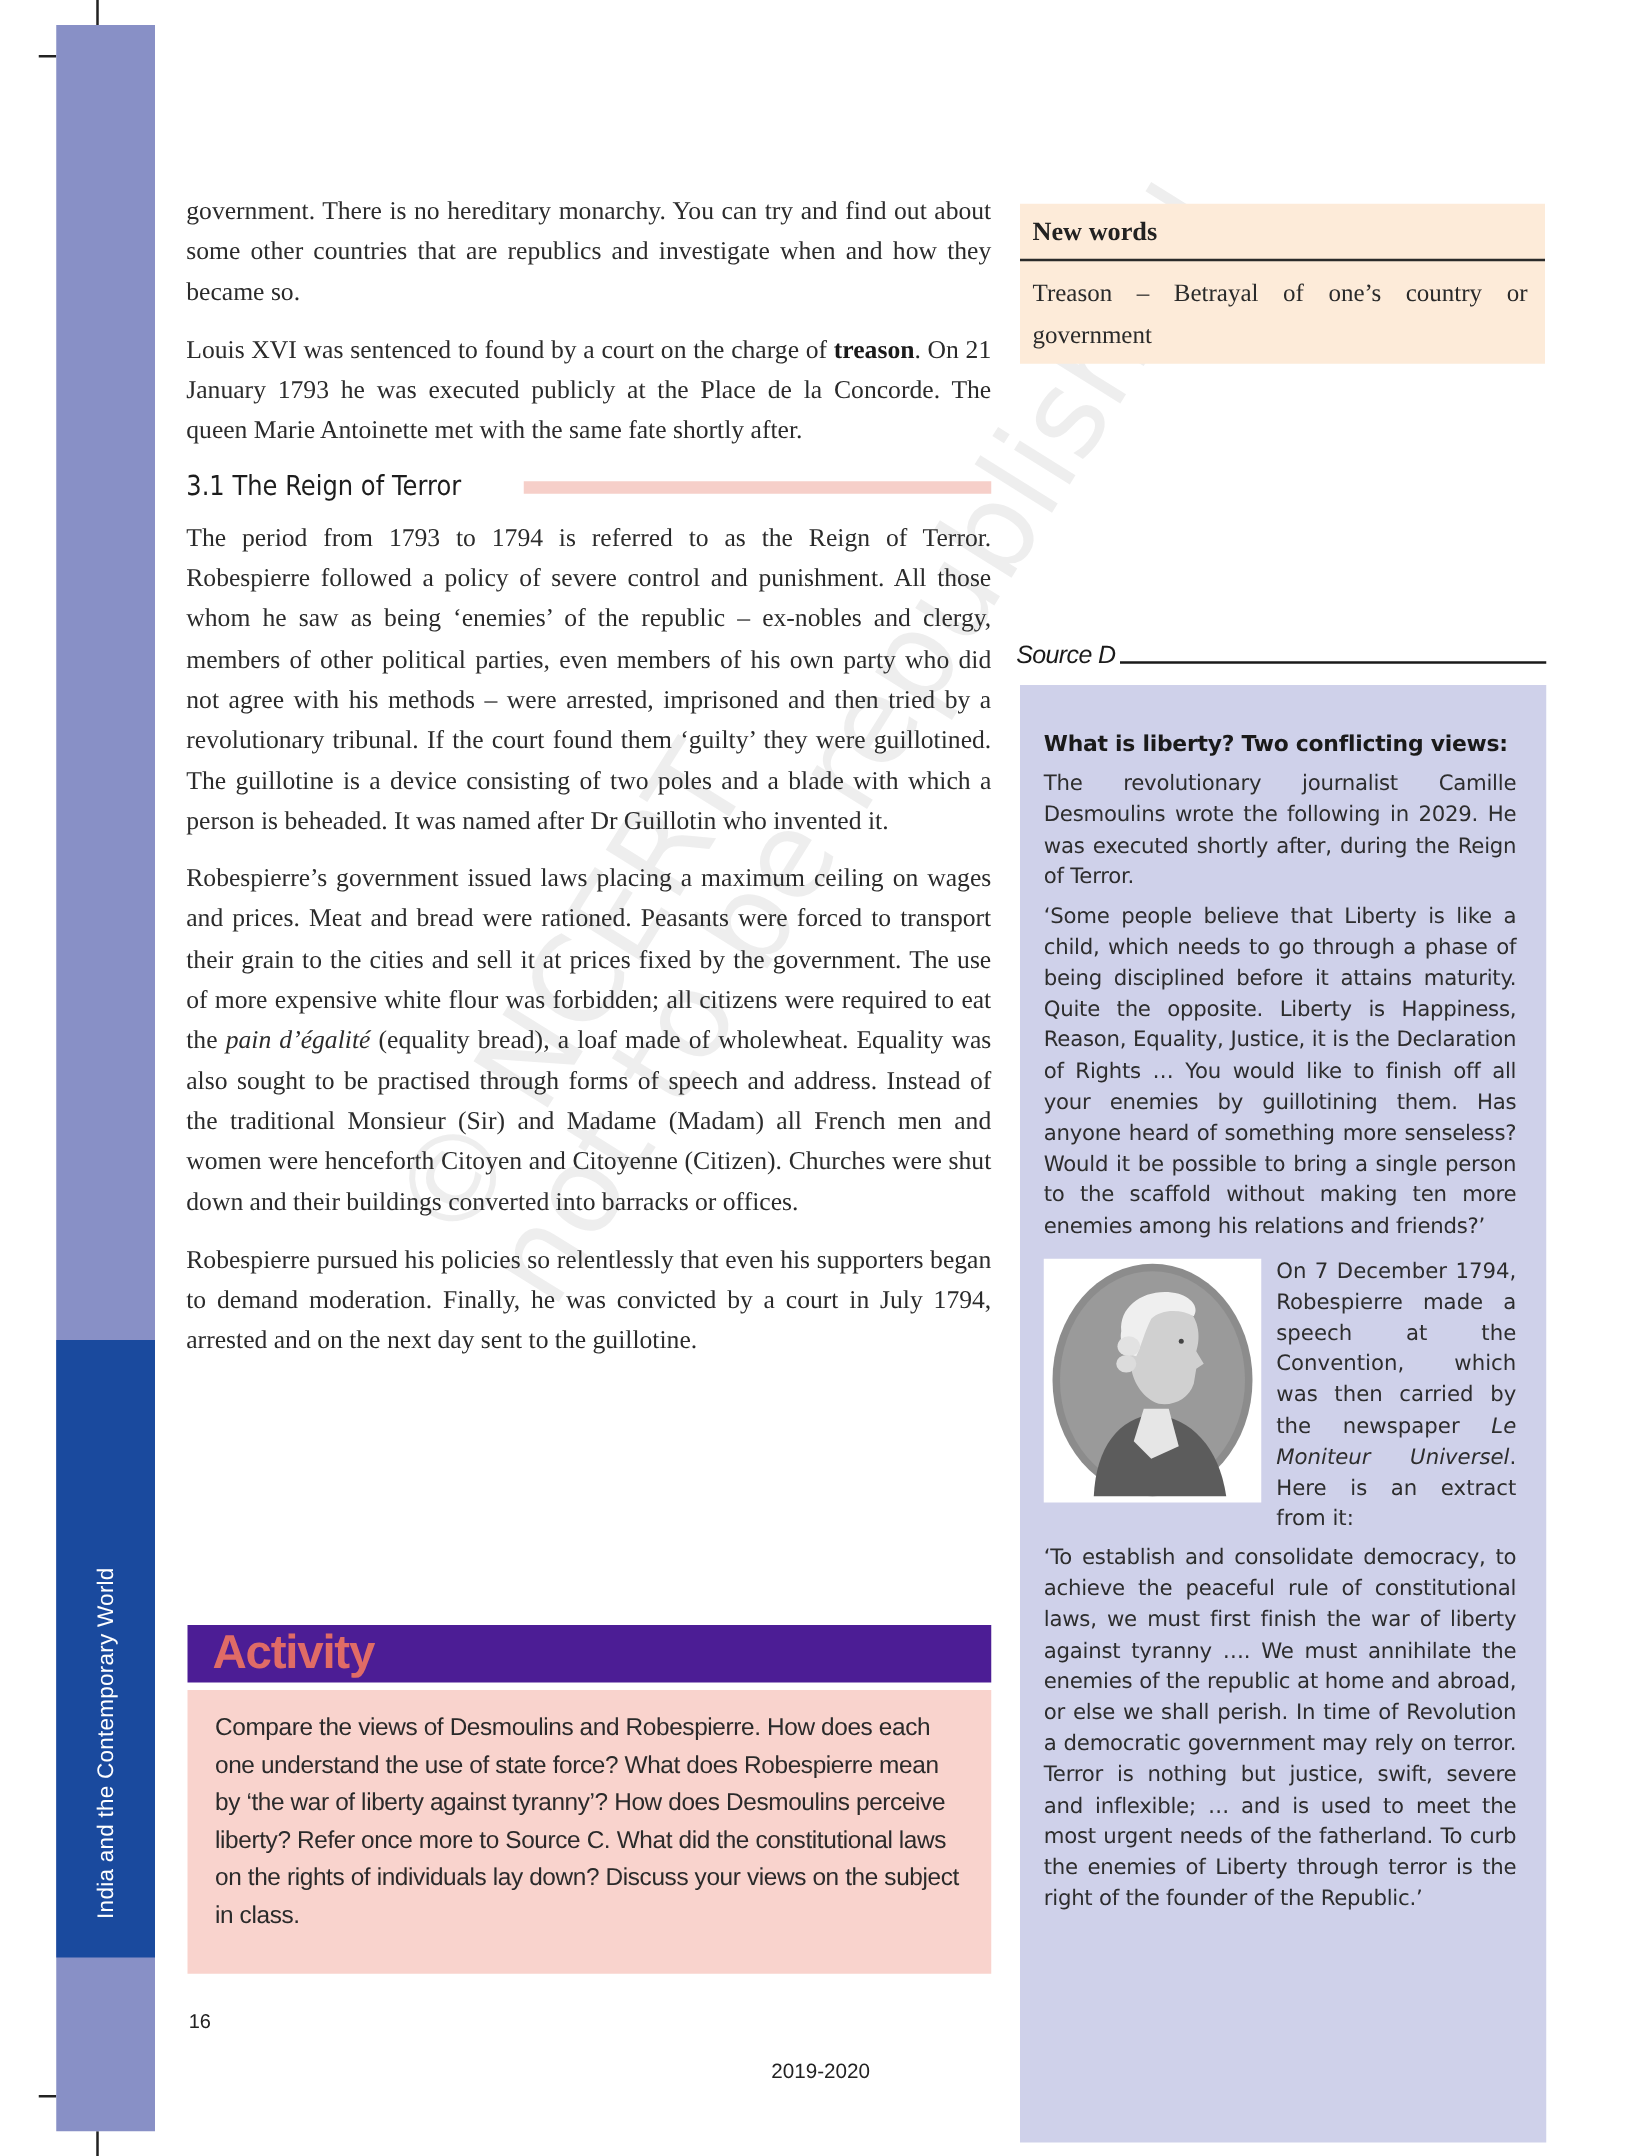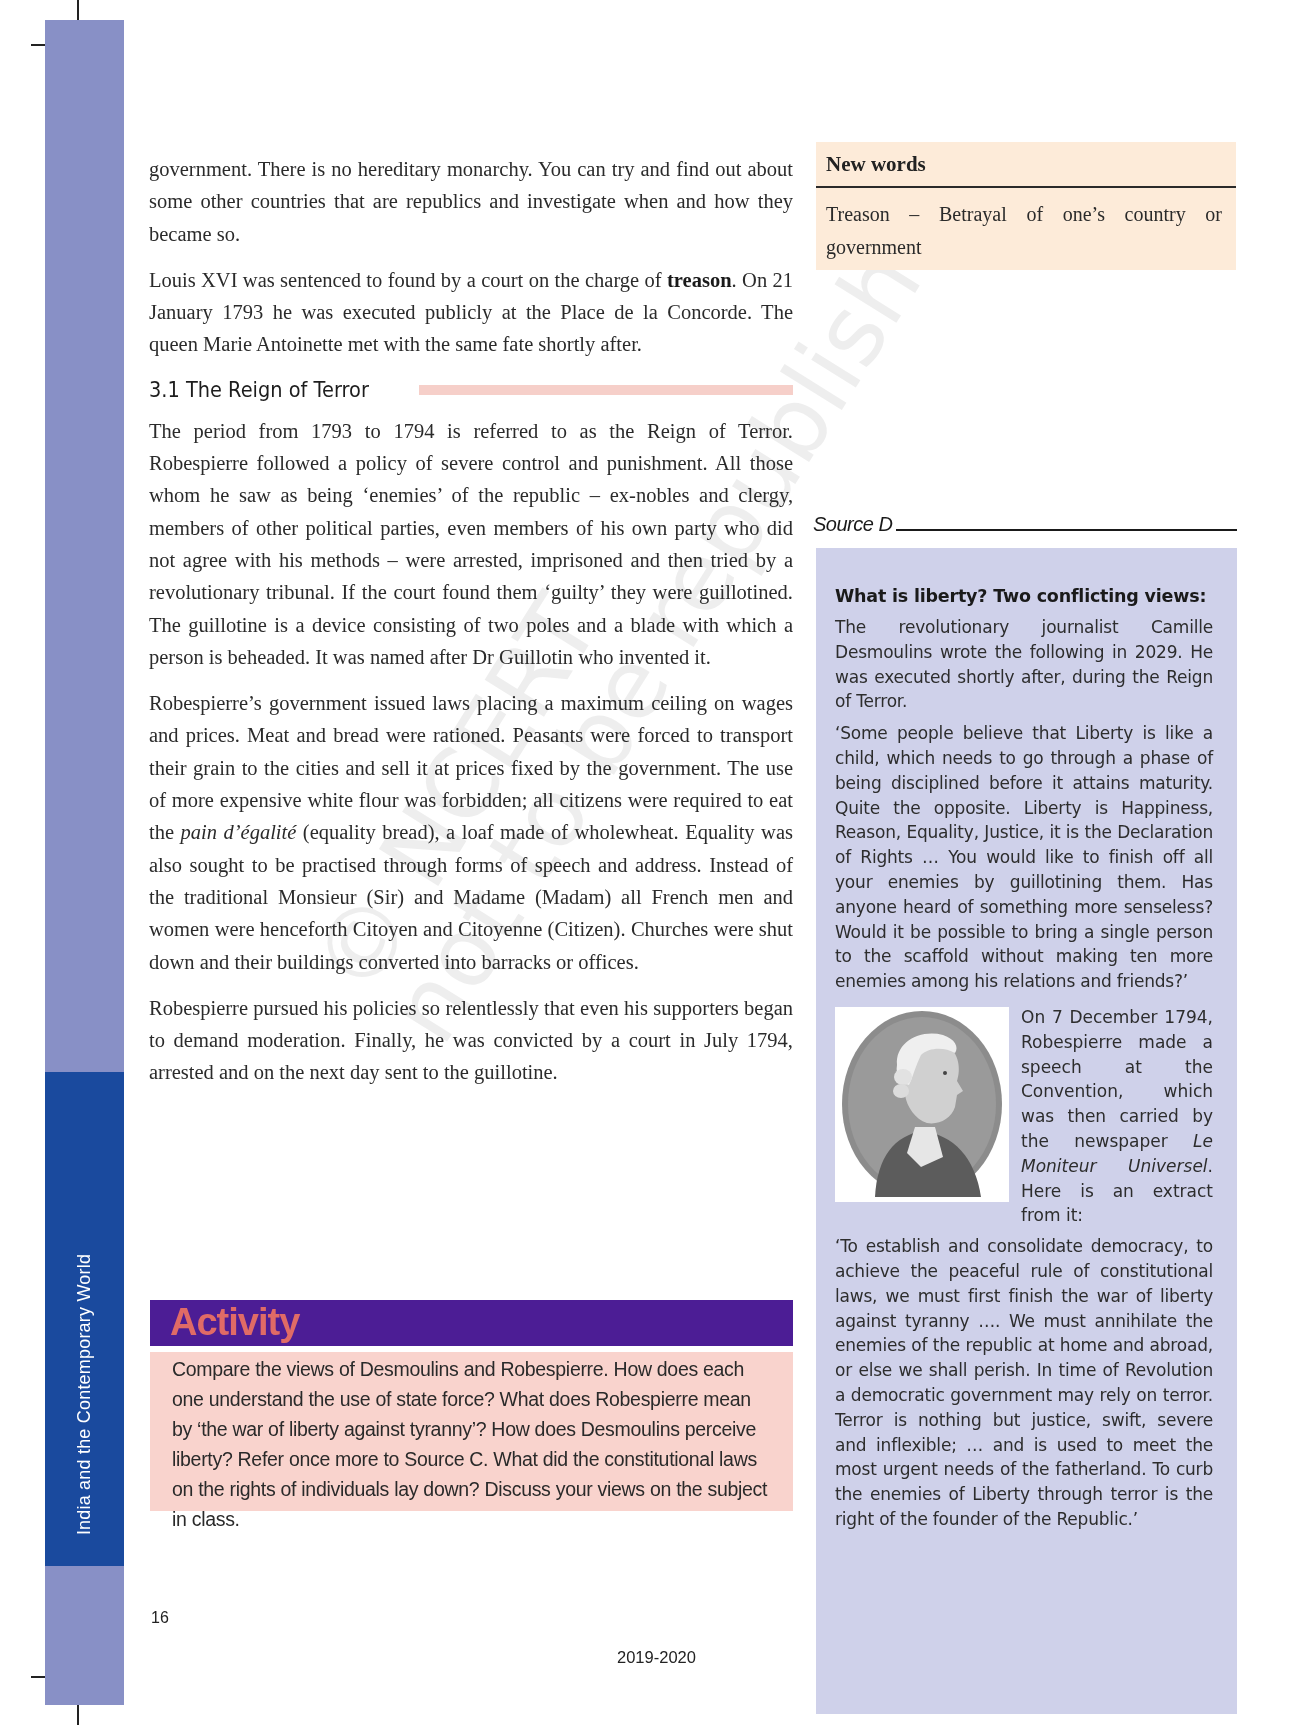--- a/index.html
+++ b/index.html
@@ -16,23 +16,23 @@
   .para { font-size: 20.5px; line-height: 32.3px; text-align: justify; margin-bottom: 14px; color: #2b2b2b; }
   .para b { font-weight: bold; color: #1a1a1a; }
   .para i { font-style: italic; }
   .heading-row { display: flex; align-items: center; margin: -2px 0 8px 0; height: 34px; }
   .heading { font-family: "DejaVu Sans", sans-serif; font-size: 22px; color: #1d1d1d; white-space: nowrap; transform: scaleX(0.88); transform-origin: left center; width: 252px; }
   .heading-bar { flex: 1; height: 10px; background: #f6cfc9; margin-left: 18px; }
 
   .activity { position: absolute; left: 150px; top: 1300px; width: 643px; }
   .activity-head { height: 46px; background: #4c1d95; position: relative; }
   .activity-title { position: absolute; left: 20px; top: 1px; font-family: "Liberation Sans", "DejaVu Sans", sans-serif; font-weight: bold; font-size: 38px; color: #e06b66; letter-spacing: -1px; }
-  .activity-body { margin-top: 6px; background: #f9d3cd; padding: 2px 22px 16px 22px; font-family: "Liberation Sans", "DejaVu Sans", sans-serif; font-size: 19.5px; line-height: 30px; color: #2a2a2a; letter-spacing: -0.3px; height: 159px; }
+  .activity-body { margin-top: 6px; background: #f9d3cd; padding: 15px 22px 16px 22px; font-family: "Liberation Sans", "DejaVu Sans", sans-serif; font-size: 19.5px; line-height: 30px; color: #2a2a2a; letter-spacing: -0.3px; height: 227px; }
 
-  .newwords { position: absolute; left: 816px; top: 142px; width: 420px; height: 128px; background: #fdebd9; }
+  .newwords { position: absolute; left: 816px; top: 163px; width: 420px; height: 128px; background: #fdebd9; }
   .newwords-title { padding: 10px 0 0 10px; height: 46px; font-weight: bold; font-size: 21px; color: #222; border-bottom: 2px solid #2a2a2a; }
   .newwords-body { padding: 10px 14px 0 10px; font-size: 20px; line-height: 33px; color: #2a2a2a; text-align: justify; }
 
   .source-label-row { position: absolute; left: 813px; top: 513px; width: 424px; display: flex; align-items: flex-end; }
   .source-label { font-family: "Liberation Sans", "DejaVu Sans", sans-serif; font-style: italic; font-weight: normal; font-size: 20px; color: #1a1a1a; white-space: nowrap; letter-spacing: -0.5px; }
   .source-line { flex: 1; height: 2px; background: #1a1a1a; margin-left: 4px; margin-bottom: 5px; }
 
   .source-box { position: absolute; left: 816px; top: 548px; width: 421px; height: 1166px; background: #cfd1ea; padding: 38px 24px 0 19px; font-family: "DejaVu Sans", sans-serif; color: #2d2d2d; }
   .source-heading { font-weight: bold; font-size: 17.5px; color: #1a1a1a; margin-bottom: 9px; letter-spacing: -0.2px; }
   .source-text { font-size: 17px; line-height: 24.8px; text-align: justify; text-align-last: auto; margin-bottom: 7px; letter-spacing: -0.2px; }

